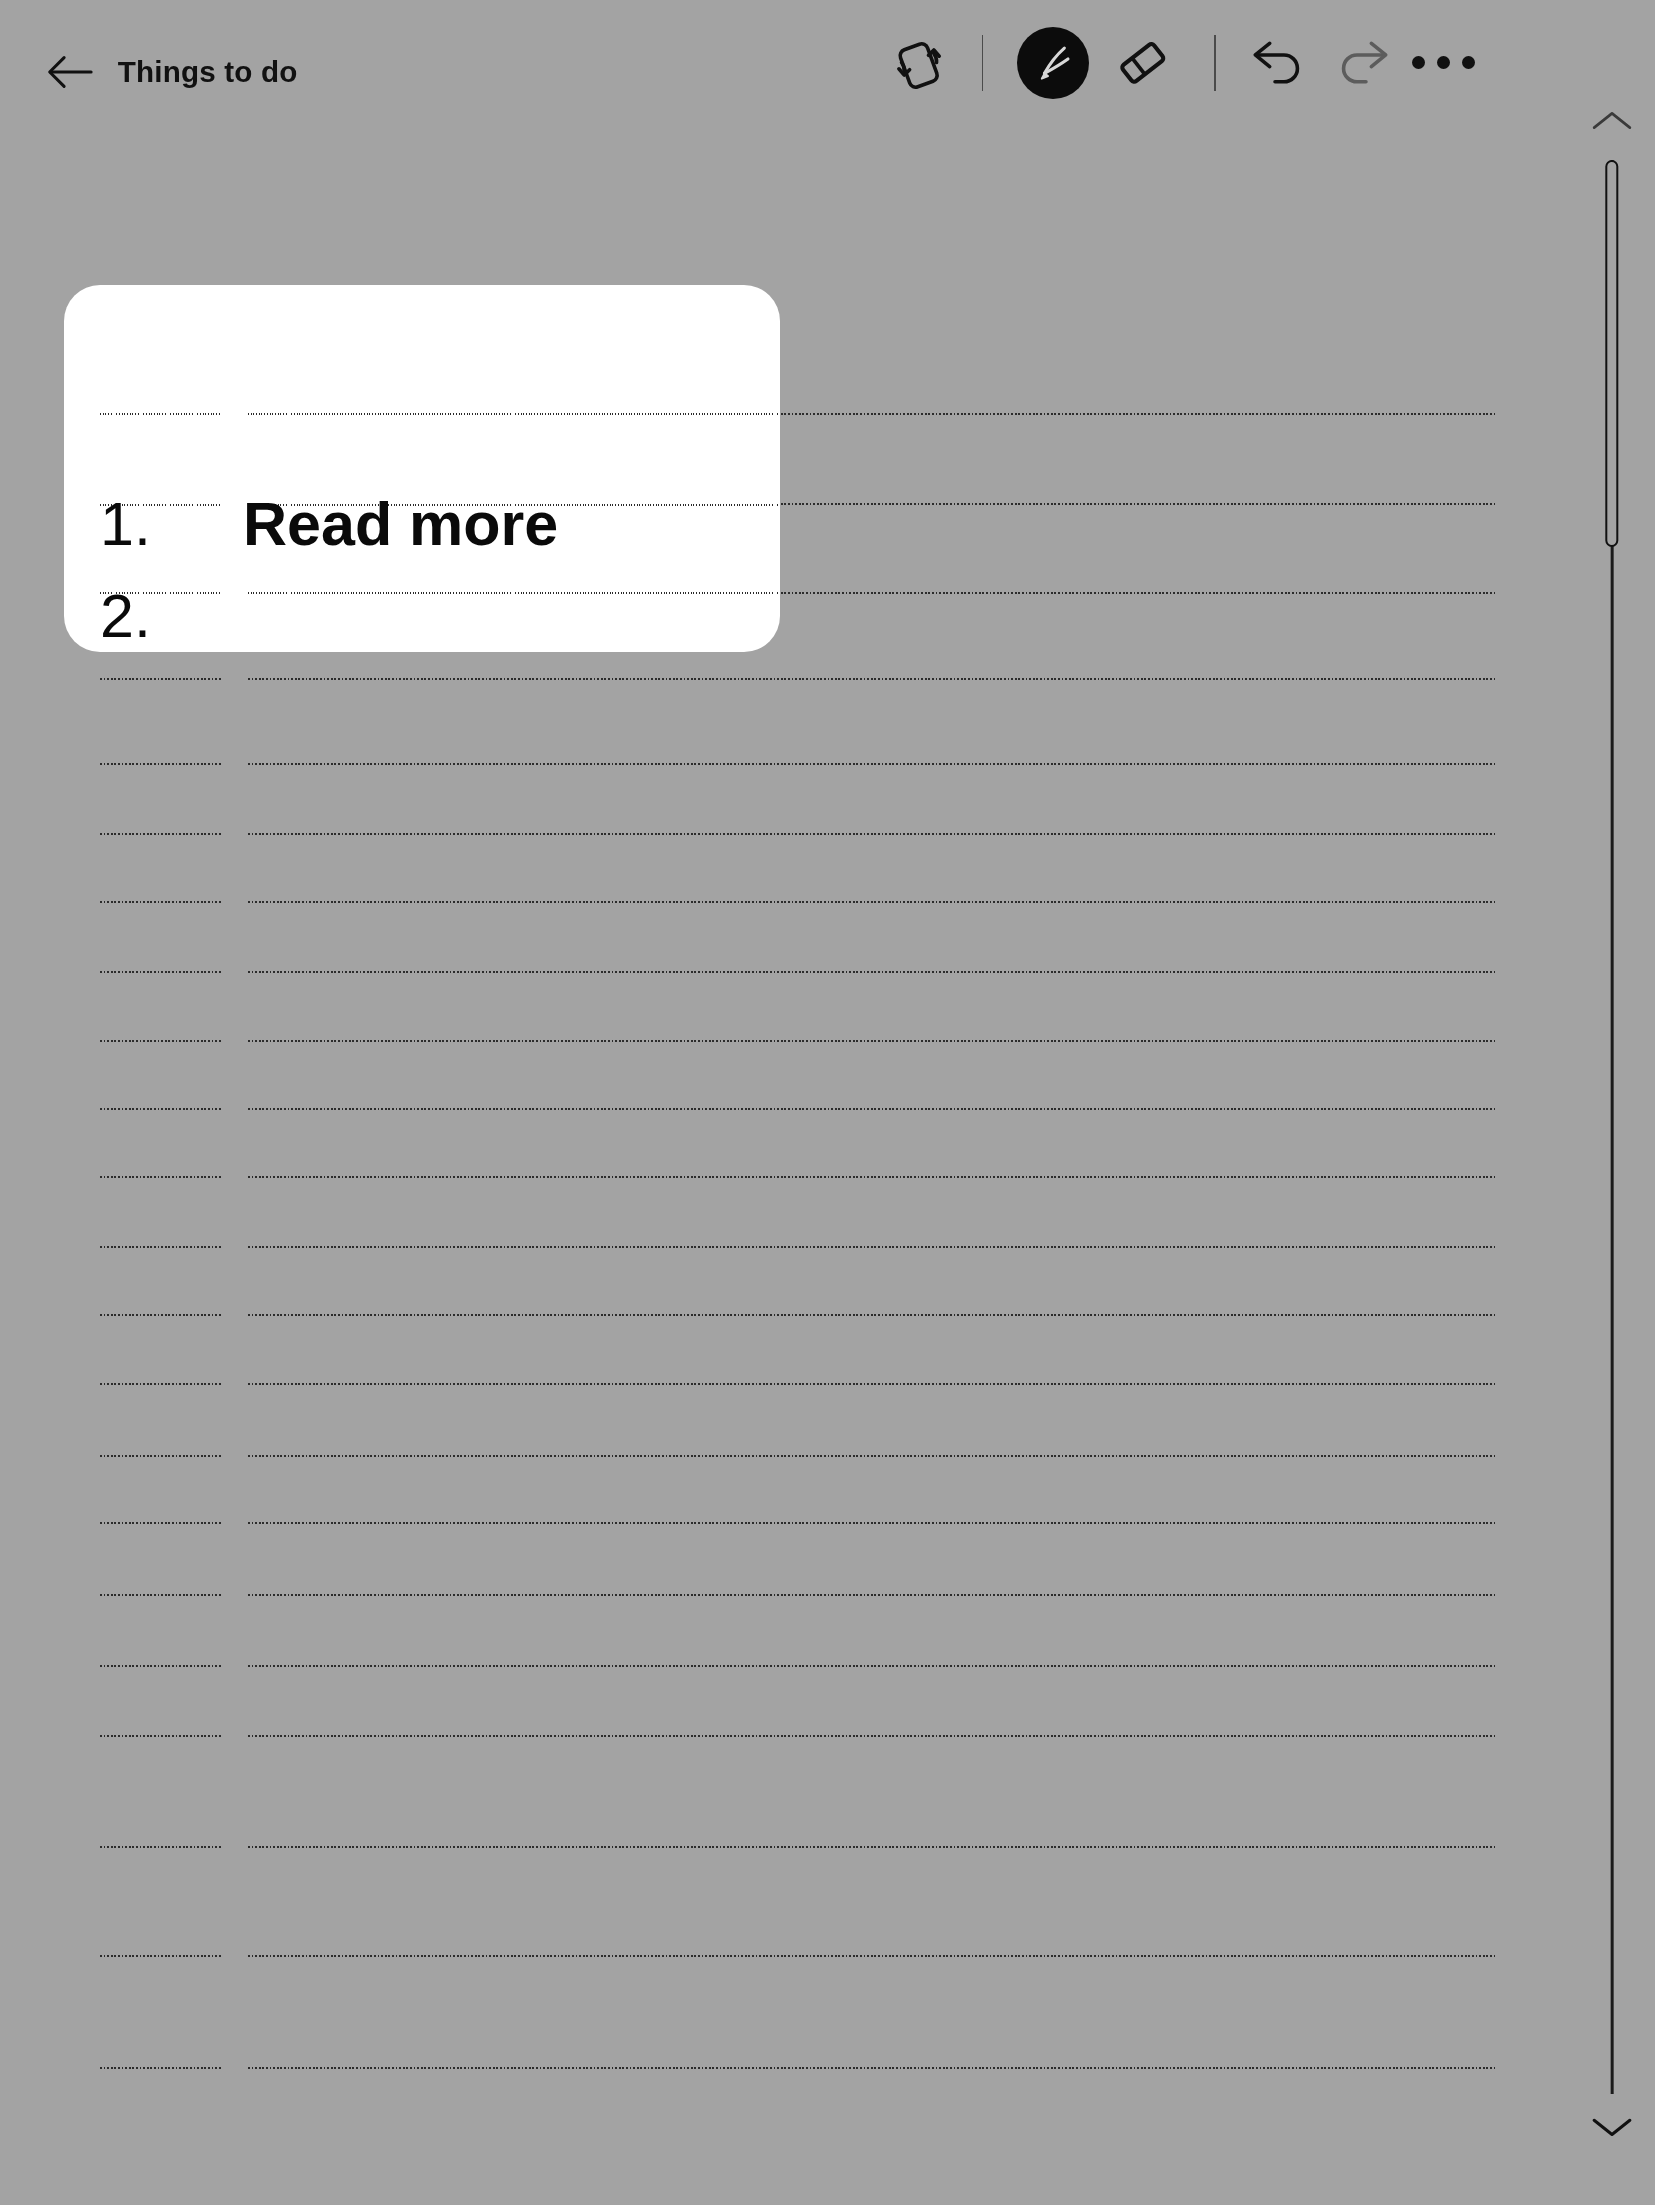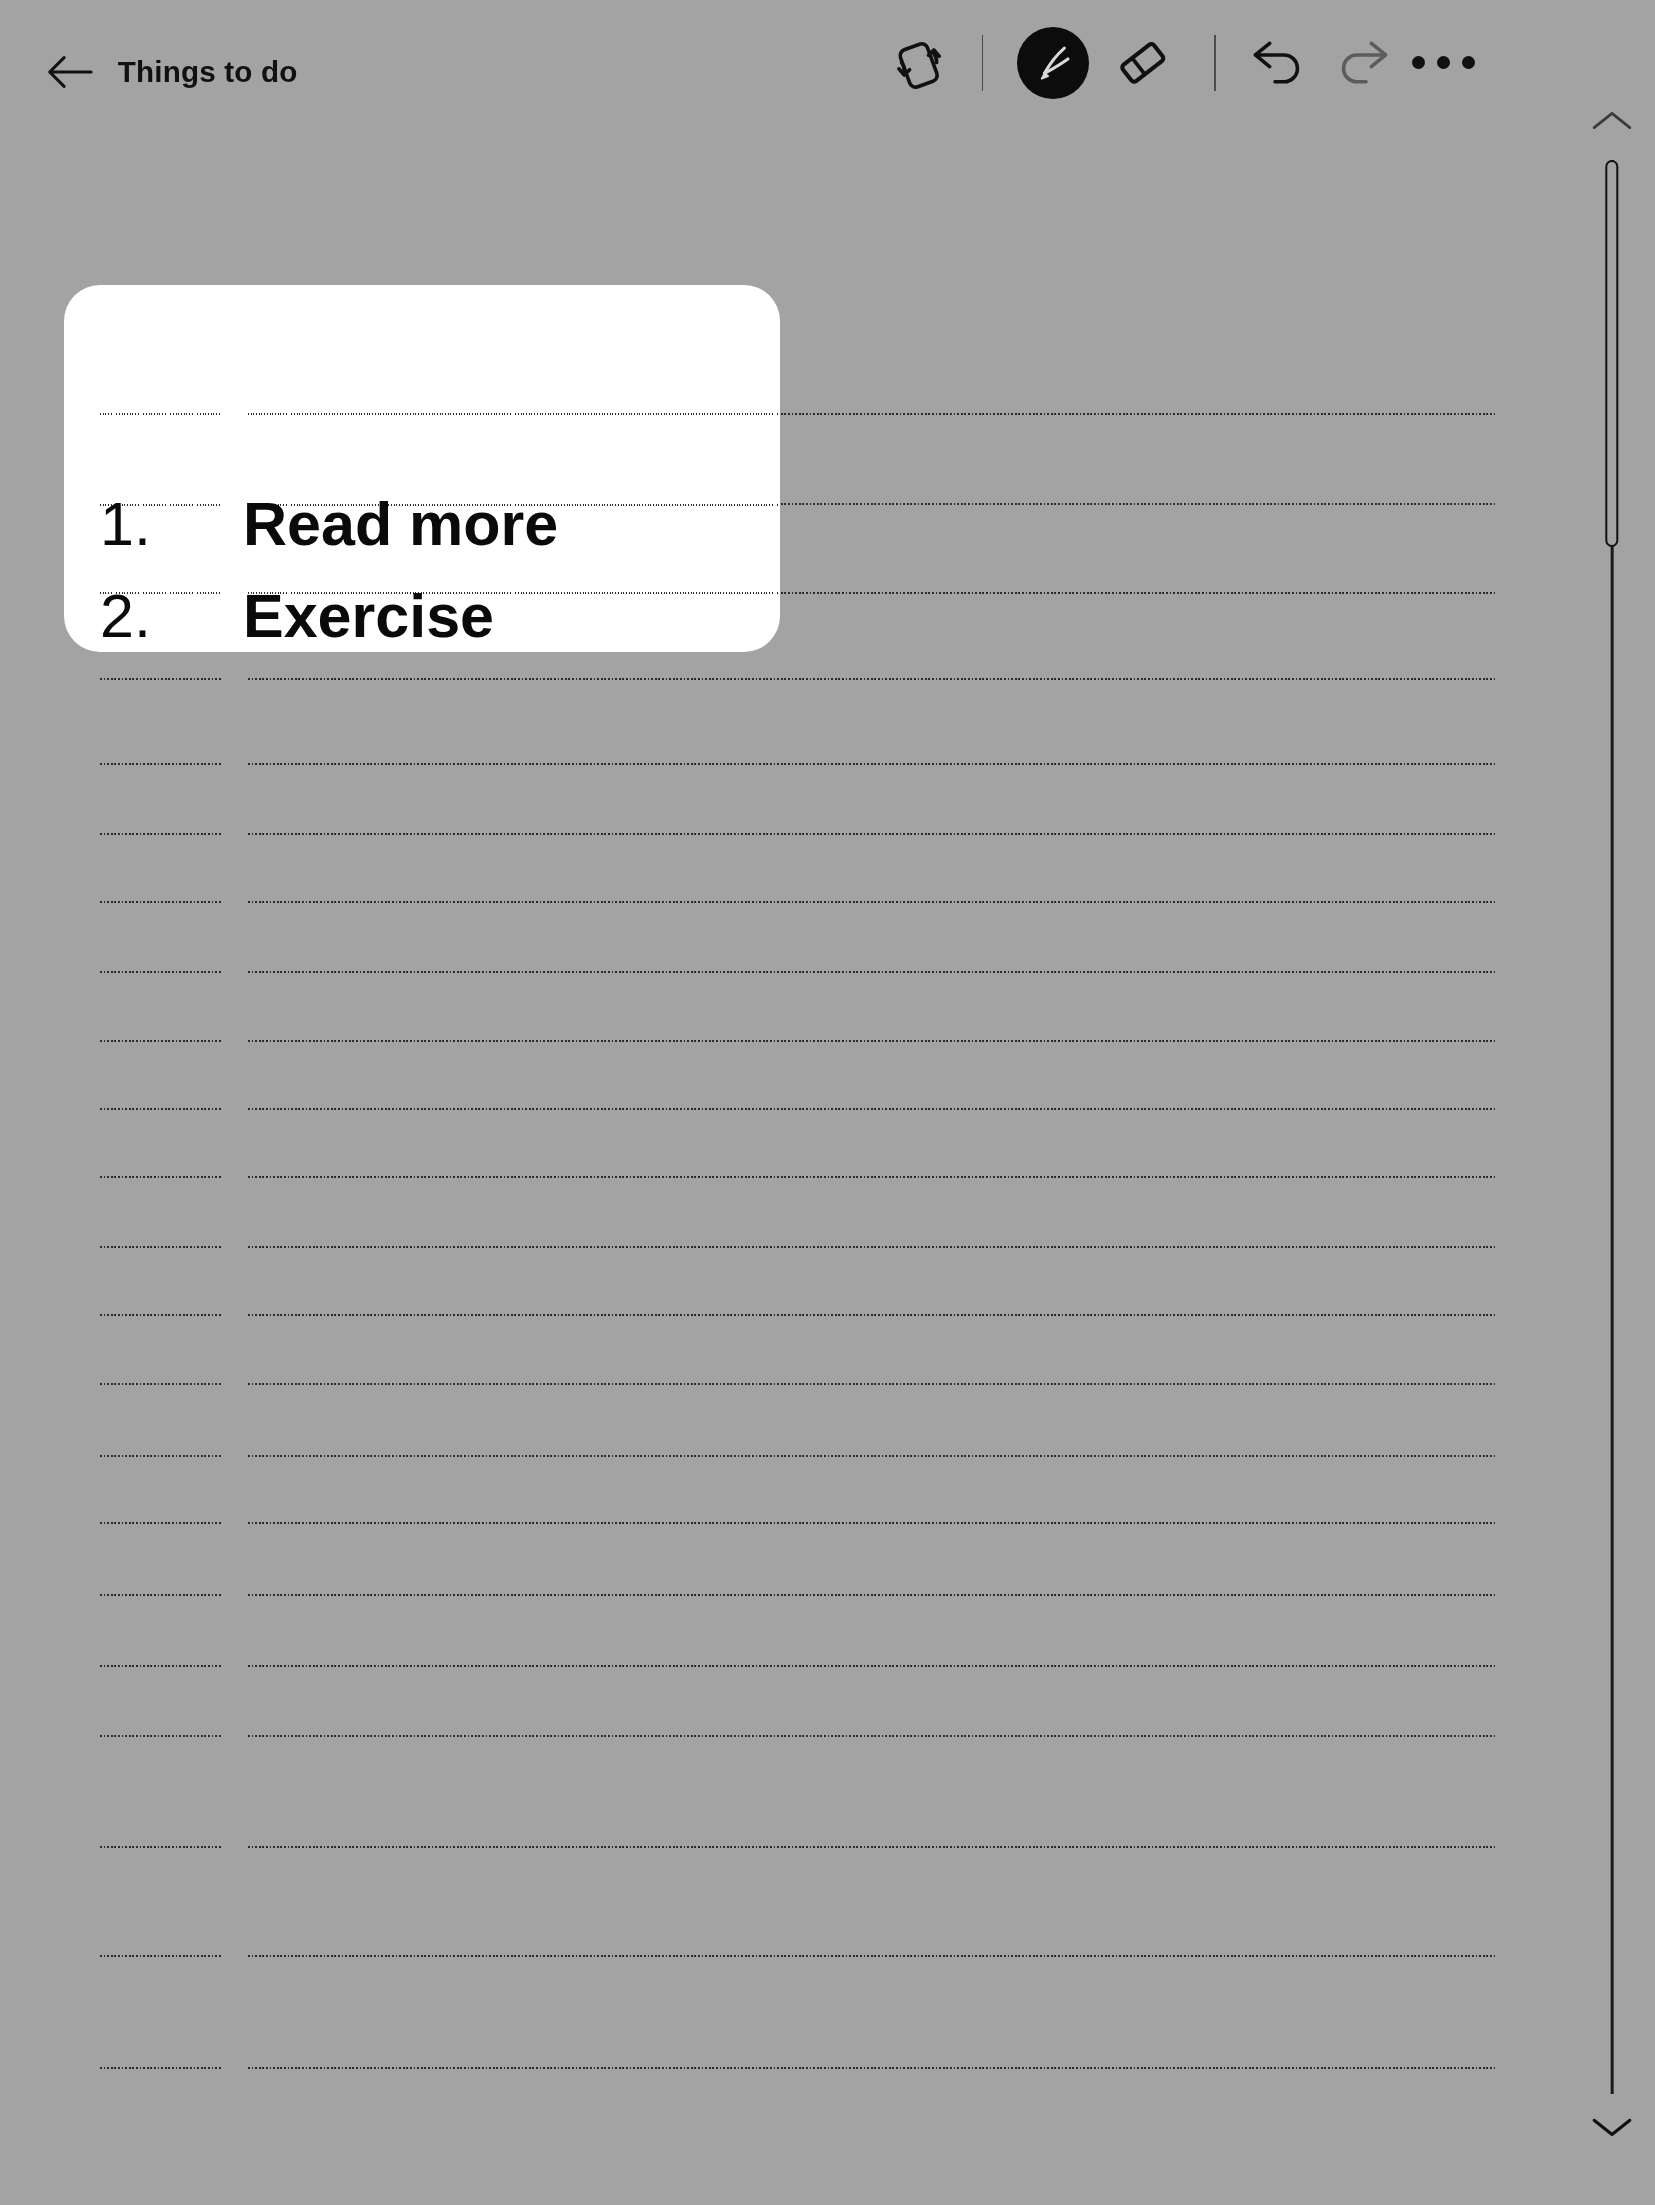--- a/index.html
+++ b/index.html
@@ -326,21 +326,20 @@
       <div class="card-rule" style="left: 184px; top: 307px; width: 1247px;"></div>
     </div>
 
   <div class="list-row" style="left:36px; top:204px;">
     <span class="list-num">1.</span>
     <span class="list-text">Read more</span>
   </div>
 
   <div class="list-row" style="left:36px; top:296px;">
     <span class="list-num">2.</span>
-    <span class="list-text">Exercise</span>
   </div>
 </div>
 
 <div class="scrollbar">
   <div class="chev chev-up">
     <svg width="43" height="25" viewBox="0 0 48 28">
       <path d="M4 22 L24 6 L44 22" stroke="#3a3a3a" stroke-width="3" fill="none" stroke-linecap="round" stroke-linejoin="round"></path>
     </svg>
   </div>
   <div class="sb-track"></div>

